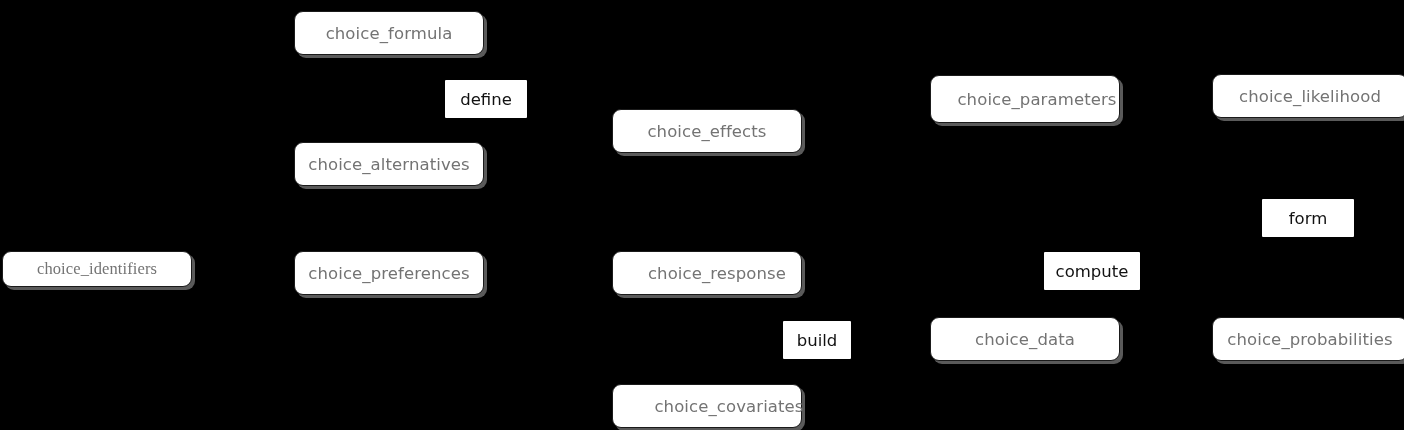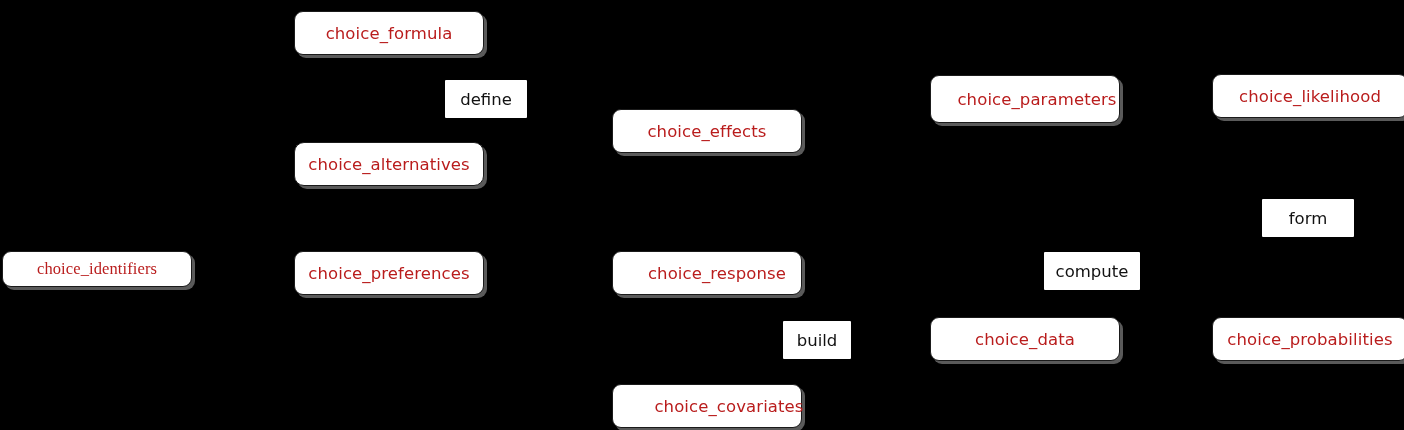--- a/index.html
+++ b/index.html
@@ -28,21 +28,21 @@
   .node {
     position: absolute;
     box-sizing: border-box;
     background: #ffffff;
     border: 1.6px solid #1b1b1b;
     border-radius: 9px;
     box-shadow: 3px 3px 0 0 #5a5a5a;
     display: flex;
     align-items: center;
     justify-content: center;
-    color: #b91c1c;
+    color: #737373;
     font-size: 16.5px;
     letter-spacing: 0.1px;
     white-space: nowrap;
     z-index: 3;
   }
   .edge-label {
     position: absolute;
     box-sizing: border-box;
     background: #ffffff;
     border: 0;
@@ -80,21 +80,21 @@
       </div>
       <div class="node" style="left: 612px; top: 76px; width: 190px; height: 44px; margin-top: 33px;">
         <span>choice_effects</span>
       </div>
       <div class="node" style="left: 930px; top: 75px; width: 190px; height: 48px; padding-left: 24px;">
         <span>choice_parameters</span>
       </div>
       <div class="node" style="left: 1212px; top: 74px; width: 196px; height: 44px;">
         <span>choice_likelihood</span>
       </div>
-      <div class="node" style="left: 294px; top: 142px; width: 190px; height: 44px; border-radius: 10px;">
+      <div class="node" style="left: 294px; top: 142px; width: 190px; height: 44px;">
         <span>choice_alternatives</span>
       </div>
       <div class="node" style="left: 2px; top: 251px; width: 190px; height: 36px; font-family: Liberation Serif, serif;">
         <span>choice_identifiers</span>
       </div>
       <div class="node" style="left: 294px; top: 251px; width: 190px; height: 44px;">
         <span>choice_preferences</span>
       </div>
       <div class="node" style="left: 612px; top: 251px; width: 190px; height: 44px; padding-left: 20px;">
         <span>choice_response</span>

